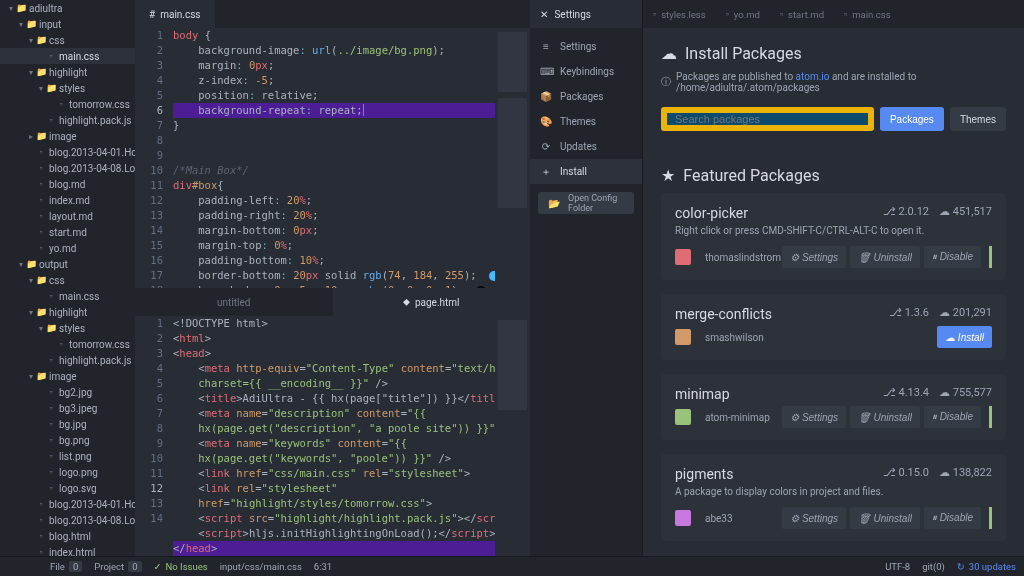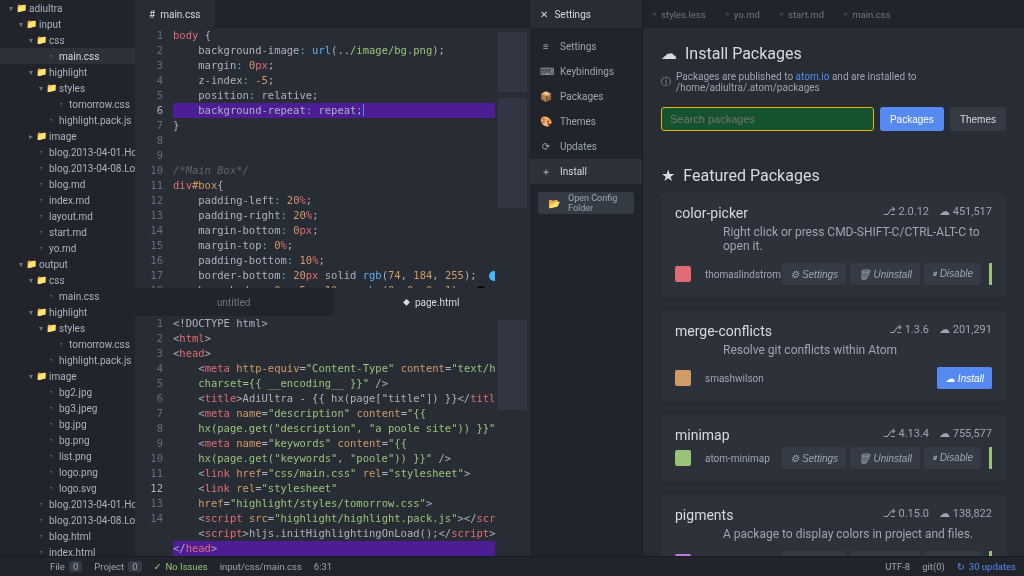--- a/index.html
+++ b/index.html
@@ -132,38 +132,38 @@
 }
 .stab .ico{font-size:9px;}
 .settings-body{flex:1;overflow:auto;padding:16px 18px;}
 .section-head{
   display:flex;align-items:center;gap:8px;font-size:16px;color:#d7dae0;font-weight:400;margin-bottom:8px;
 }
 .info-text{font-size:10px;color:#9da5b4;display:flex;align-items:center;gap:5px;margin-bottom:14px;}
 .info-text a{color:#568af2;}
 .search-row{display:flex;gap:6px;margin-bottom:35px;}
 .search-input{
-  flex:1;height:24px;background:#14532d;border:1px solid #eab308;border-radius:3px;
+  flex:1;height:24px;background:#0c4a6e;border:6px solid #eab308;border-radius:3px;
   padding:0 8px;color:#abb2bf;font-size:11px;outline:none;
 }
 .pill-btn{
   height:24px;padding:0 10px;border-radius:3px;font-size:10px;
   display:flex;align-items:center;cursor:pointer;border:none;
 }
 .pill-primary{background:#568af2;color:#fff;}
 .pill-default{background:#353b45;color:#d7dae0;}
 
 .pkg-card{
   background:#2c313a;border-radius:4px;padding:12px 14px;margin-bottom:14px;
 }
 .pkg-head{display:flex;justify-content:space-between;align-items:flex-start;}
 .pkg-title{color:#d7dae0;font-size:14px;margin-bottom:4px;}
 .pkg-meta{display:flex;gap:10px;font-size:11px;color:#9da5b4;}
 .pkg-meta span{display:flex;align-items:center;gap:3px;}
-.pkg-desc{font-size:12px;color:#9da5b4;margin-bottom:10px;margin-left:48px;}
+.pkg-desc{font-size:10px;color:#9da5b4;margin-bottom:10px;}
 .pkg-foot{display:flex;justify-content:space-between;align-items:center;}
 .pkg-author{display:flex;align-items:center;gap:14px;font-size:10px;color:#9da5b4;}
 .avatar{width:16px;height:16px;border-radius:2px;background:#e06c75;}
 .pkg-actions{display:flex;gap:4px;}
 .pkg-btn{
   height:22px;padding:0 8px;border:none;border-radius:2px;cursor:pointer;
   background:#353b45;color:#9da5b4;font-size:10px;display:flex;align-items:center;gap:4px;font-style:italic;
 }
 .pkg-btn.install{background:#568af2;color:#fff;}
 .pkg-bar{width:3px;background:#98c379;align-self:stretch;margin-left:4px;}
@@ -606,21 +606,20 @@
           <div class="pkg-card">
             <div class="pkg-head">
               <div>
                 <div class="pkg-title">merge-conflicts</div>
               </div>
               <div class="pkg-meta">
                 <span>⎇ 1.3.6</span>
                 <span>☁ 201,291</span>
               </div>
             </div>
-            <div class="pkg-desc">Resolve git conflicts within Atom</div>
             <div class="pkg-foot">
               <div class="pkg-author">
                 <div class="avatar" style="background: rgb(209, 154, 102);"></div>
                 <span>smashwilson</span>
               </div>
               <div class="pkg-actions">
                 <button class="pkg-btn install">☁ Install</button>
               </div>
             </div>
           </div>

